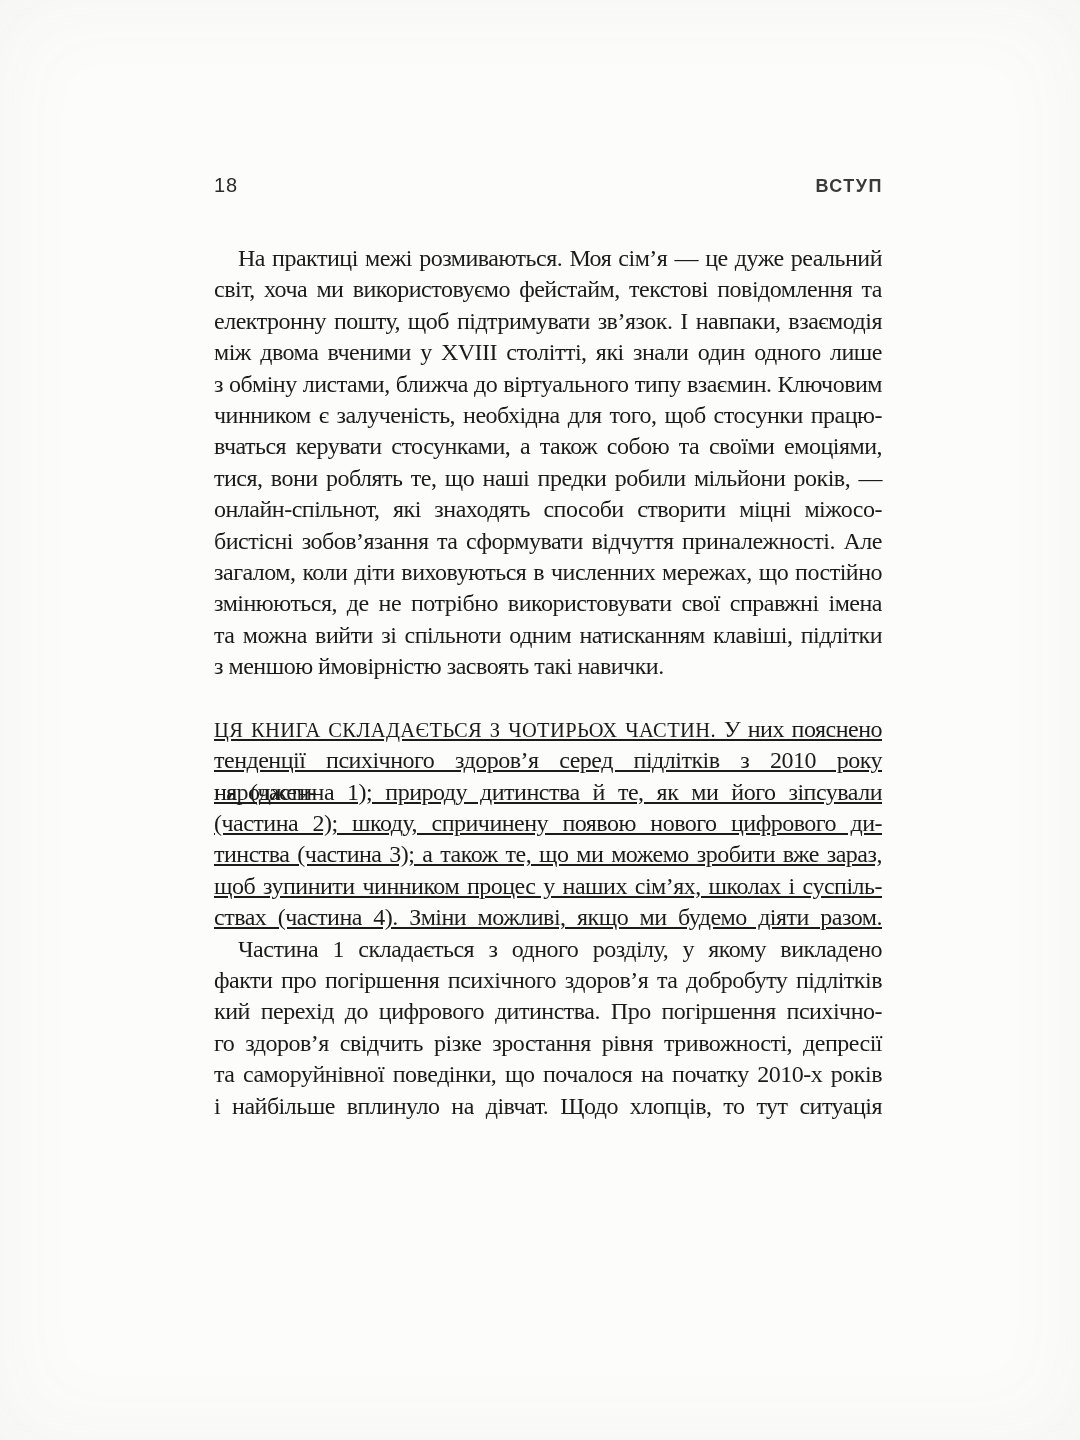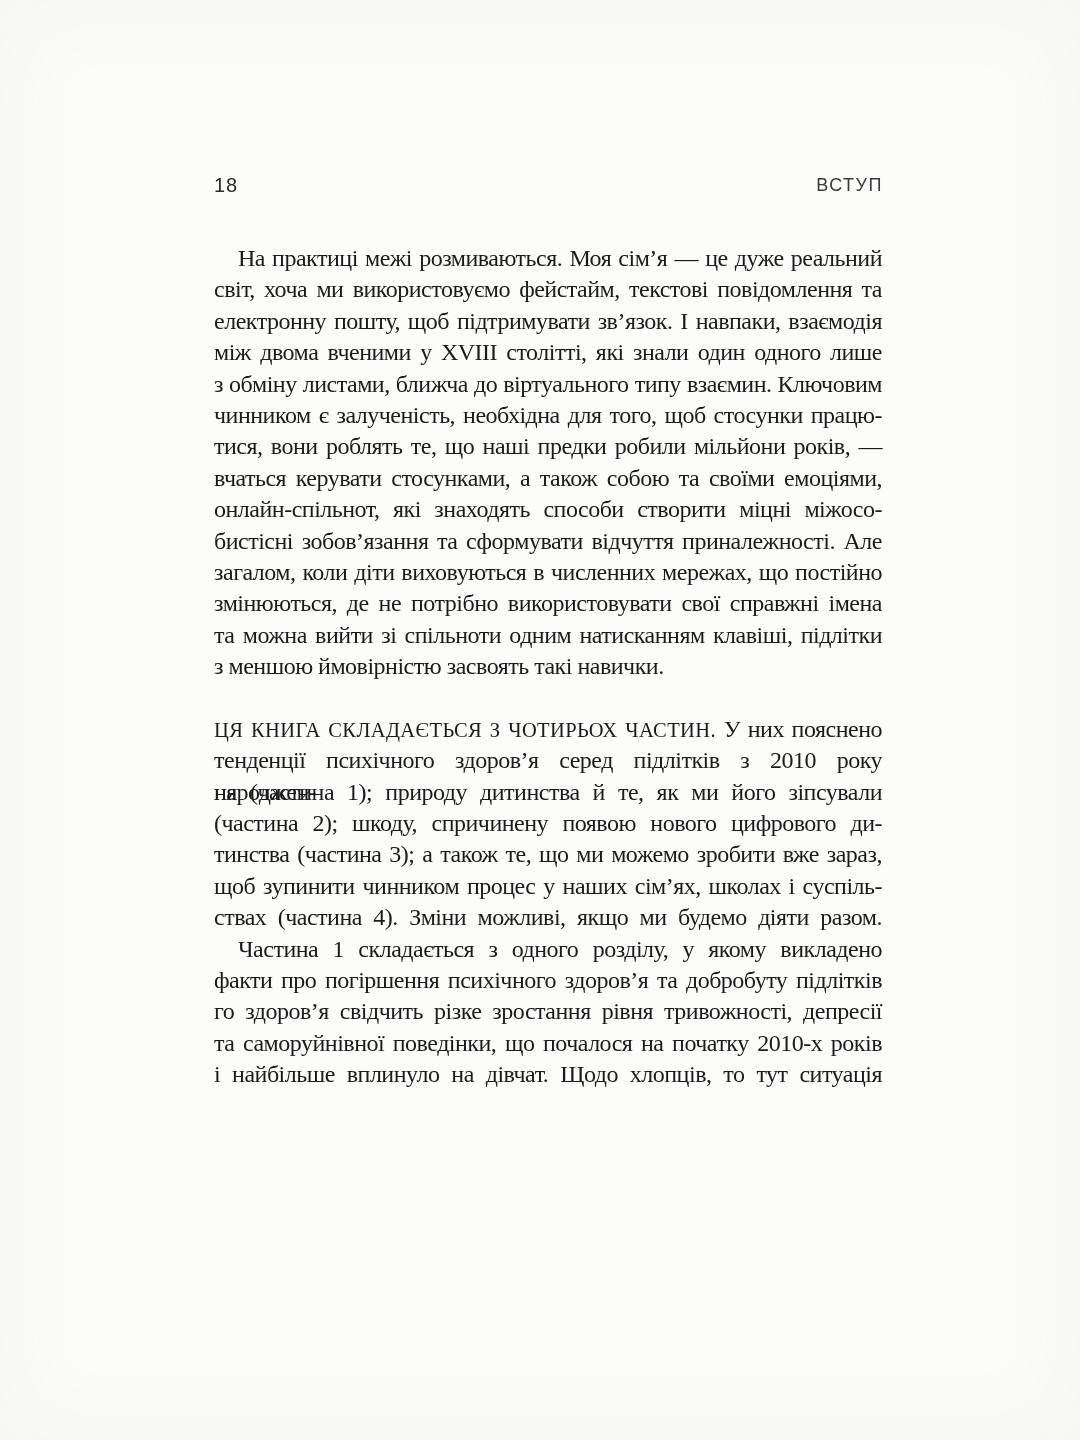--- a/index.html
+++ b/index.html
@@ -24,49 +24,49 @@
     box-shadow: inset 0 0 90px rgba(90, 90, 85, 0.05);
   }
 
   .running-header {
     position: absolute;
     left: 214px;
     right: 197px;
     top: 174px;
     display: flex;
     justify-content: space-between;
-    align-items: center;
+    align-items: flex-end;
     font-family: "Liberation Sans", "DejaVu Sans", sans-serif;
     color: #2e2e2e;
   }
   .page-number {
     font-size: 20px;
     letter-spacing: 1px;
     color: #2b2b2b;
   }
   .running-title {
     font-size: 18px;
-    font-weight: normal;
+    font-weight: bold;
     letter-spacing: 1.5px;
     color: #3a3a3a;
   }
 
   .body-text {
     position: absolute;
     left: 214px;
     top: 243px;
     width: 668px;
     font-family: "Liberation Serif", "DejaVu Serif", serif;
     font-size: 24px;
     letter-spacing: -0.5px;
     line-height: 31.4px;
     color: #1b1b1b;
   }
   .para { margin: 0; }
-  .para.gap { margin-top: 31.4px; }
+  .para.gap { margin-top: 31.4px; text-decoration: underline; }
   .line {
     height: 31.4px;
     text-align: justify;
     text-align-last: justify;
   }
   .line.noj {
     text-align-last: left;
   }
   .para.indent .line:first-child {
     text-indent: 24px;
@@ -87,40 +87,41 @@
   </div>
 
   <div class="body-text">
       <div class="para indent">
         <div class="line">На практиці межі розмиваються. Моя сім’я — це дуже реальний</div>
         <div class="line">світ, хоча ми використовуємо фейстайм, текстові повідомлення та</div>
         <div class="line">електронну пошту, щоб підтримувати зв’язок. І навпаки, взаємодія</div>
         <div class="line">між двома вченими у XVIII столітті, які знали один одного лише</div>
         <div class="line">з обміну листами, ближча до віртуального типу взаємин. Ключовим</div>
         <div class="line">чинником є залученість, необхідна для того, щоб стосунки працю-</div>
+        <div class="line">вчаться керувати стосунками, а також собою та своїми емоціями,</div>
         <div class="line">тися, вони роблять те, що наші предки робили мільйони років, —</div>
-        <div class="line">вчаться керувати стосунками, а також собою та своїми емоціями,</div>
         <div class="line">онлайн-спільнот, які знаходять способи створити міцні міжосо-</div>
         <div class="line">бистісні зобов’язання та сформувати відчуття приналежності. Але</div>
         <div class="line">загалом, коли діти виховуються в численних мережах, що постійно</div>
         <div class="line">змінюються, де не потрібно використовувати свої справжні імена</div>
         <div class="line">та можна вийти зі спільноти одним натисканням клавіші, підлітки</div>
         <div class="line noj">з меншою ймовірністю засвоять такі навички.</div>
       </div>
       <div class="para gap">
         <div class="line"><span class="sc">ЦЯ КНИГА СКЛАДАЄТЬСЯ З ЧОТИРЬОХ ЧАСТИН.</span> У них пояснено</div>
         <div class="line">тенденції психічного здоров’я серед підлітків з 2010 року народжен-</div>
         <div class="line">ня (частина 1); природу дитинства й те, як ми його зіпсували</div>
         <div class="line">(частина 2); шкоду, спричинену появою нового цифрового ди-</div>
         <div class="line">тинства (частина 3); а також те, що ми можемо зробити вже зараз,</div>
         <div class="line">щоб зупинити чинником процес у наших сім’ях, школах і суспіль-</div>
         <div class="line">ствах (частина 4). Зміни можливі, якщо ми будемо діяти разом.</div>
       </div>
       <div class="para indent">
         <div class="line">Частина 1 складається з одного розділу, у якому викладено</div>
         <div class="line">факти про погіршення психічного здоров’я та добробуту підлітків</div>
+        <div class="line">кий перехід до цифрового дитинства. Про погіршення психічно-</div>
         <div class="line">го здоров’я свідчить різке зростання рівня тривожності, депресії</div>
         <div class="line">та саморуйнівної поведінки, що почалося на початку 2010-х років</div>
         <div class="line">і найбільше вплинуло на дівчат. Щодо хлопців, то тут ситуація</div>
       </div>
     </div>
 
 </div>
 
 </body></html>

